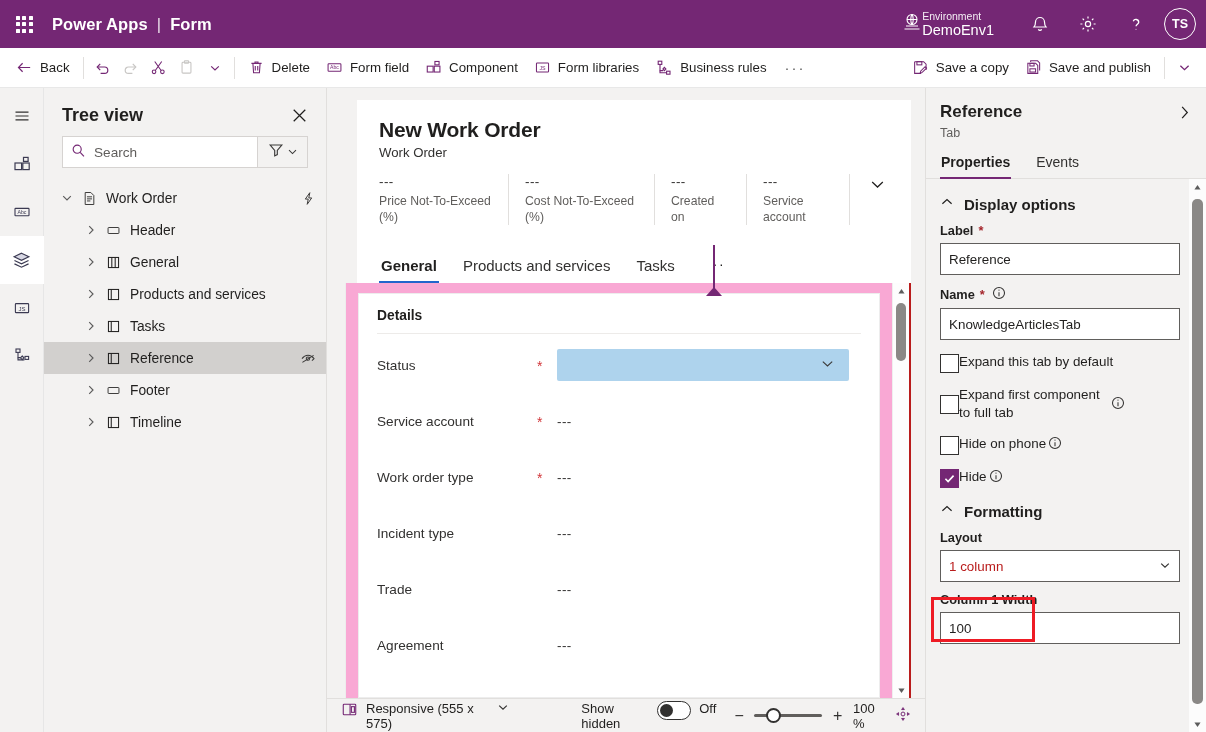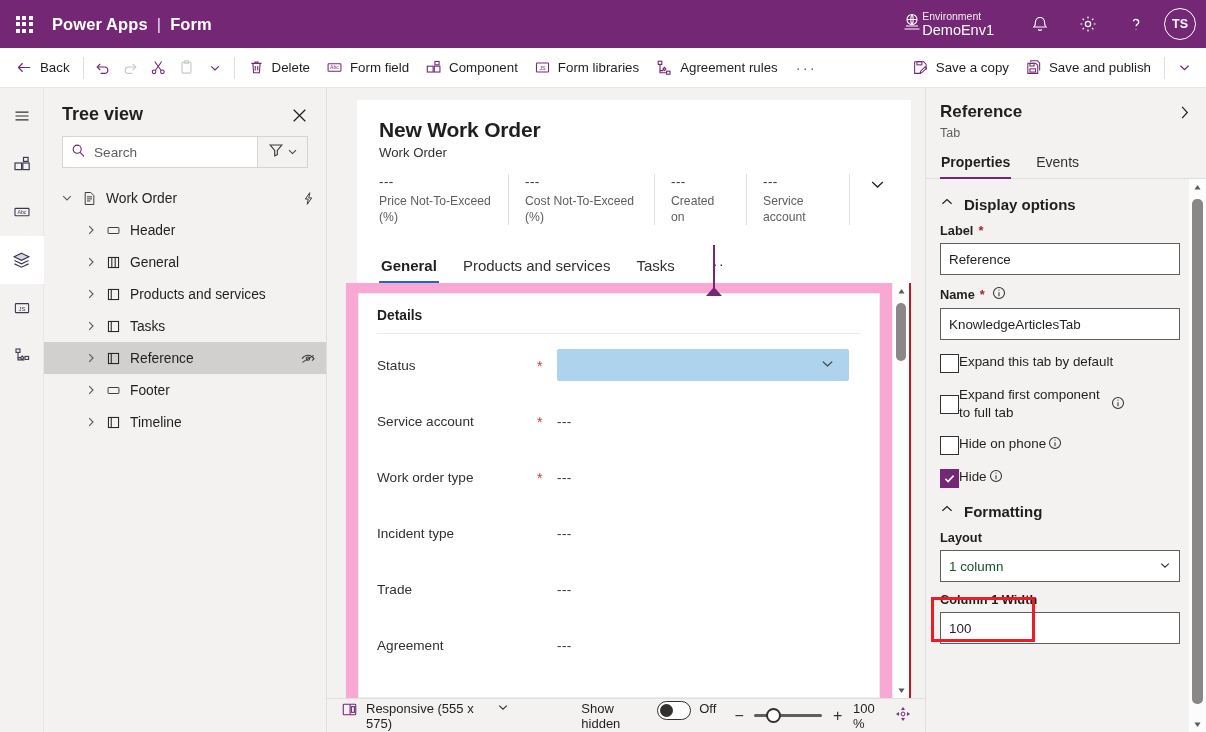--- a/index.html
+++ b/index.html
@@ -47,21 +47,21 @@
   
   .body { flex: 1 1 auto; display: flex; min-height: 0; position: relative; background: #f3f2f1; }
 
   
   .rail { width: 44px; background: #f3f2f1; border-right: 1px solid #e6e6e6; display: flex; flex-direction: column; align-items: center; padding-top: 4px; flex: 0 0 44px; }
   .rail-btn { width: 44px; height: 48px; display: flex; align-items: center; justify-content: center; cursor: pointer; }
   .rail-btn.active { background: #ffffff; }
 
   
   .treeview { width: 283px; background: #f3f2f1; border-right: 1px solid #e1dfdd; flex: 0 0 283px; display: flex; flex-direction: column; }
-  .tv-head { display: flex; align-items: flex-start; padding: 16px 16px 10px 18px; }
+  .tv-head { display: flex; align-items: center; padding: 16px 16px 10px 18px; }
   .tv-title { font-size: 18px; font-weight: 600; color: #201f1e; }
   .tv-close { margin-left: auto; cursor: pointer; width: 22px; height: 22px; display: flex; align-items: center; justify-content: center; }
   .tv-searchrow { display: flex; padding: 0 18px; align-items: stretch; }
   .tv-search { flex: 1 1 auto; height: 32px; background: #fff; border: 1px solid #d6d3d1; display: flex; align-items: center; gap: 8px; padding: 0 8px; }
   .tv-search input { border: 0; outline: 0; font-size: 13.6px; font-family: inherit; color: #201f1e; width: 100%; background: transparent; }
   .tv-search input::placeholder { color: #605e5c; }
   .tv-filter { width: 56px; border: 1px solid #d6d3d1; border-left: 0; background: #f3f2f1; display: flex; align-items: center; justify-content: center; gap: 3px; cursor: pointer; }
   .tv-list { margin-top: 14px; }
   .tv-item { display: flex; align-items: center; height: 32px; cursor: pointer; font-size: 13.8px; color: #201f1e; padding-right: 10px; }
   .tv-item.selected { background: #d2d0ce; }
@@ -125,21 +125,21 @@
   .pr-tabs { display: flex; gap: 24px; padding: 0 14px; border-bottom: 1px solid #e1dfdd; }
   .pr-tab { font-size: 14px; color: #323130; padding: 6px 1px 8px 1px; cursor: pointer; position: relative; }
   .pr-tab.active { font-weight: 700; color: #201f1e; }
   .pr-tab.active::after { content: ""; position: absolute; left: 0; right: 0; bottom: -1px; height: 2.5px; background: #742774; }
   .pr-body { flex: 1 1 auto; padding: 12px 26px 0 14px; overflow: hidden; position: relative; }
   .grp { display: flex; align-items: center; gap: 10px; margin-top: 4px; margin-bottom: 8px; cursor: pointer; }
   .grp-t { font-size: 15px; font-weight: 700; color: #201f1e; }
   .fld-label { font-size: 12.8px; font-weight: 700; color: #201f1e; margin: 10px 0 5px 0; display: flex; align-items: center; gap: 5px; }
   .fld-label .req { color: #a4262c; font-weight: 700; }
   .tinput { width: 100%; height: 32px; background: #fff; border: 1px solid #605e5c; padding: 0 8px; font-size: 13.4px; font-family: inherit; color: #201f1e; outline: none; }
-  .selectbox { width: 100%; height: 32px; background: #fff; border: 1px solid #605e5c; padding: 0 8px; font-size: 13.4px; color: #14532d; display: flex; align-items: center; cursor: pointer; }
+  .selectbox { width: 100%; height: 32px; background: #fff; border: 1px solid #605e5c; padding: 0 8px; font-size: 13.4px; color: #b91c1c; display: flex; align-items: center; cursor: pointer; }
   .selectbox .sv { flex: 1 1 auto; }
   .cbrow { display: flex; align-items: flex-start; margin-top: 13px; cursor: pointer; }
   .cbox { width: 19px; height: 19px; border: 1.4px solid #323130; background: #fff; flex: 0 0 19px; margin-top: 1px; display: flex; align-items: center; justify-content: center; }
   .cbox.checked { background: #742774; border-color: #742774; }
   .cb-label { font-size: 13.4px; color: #201f1e; line-height: 1.35; }
   .infoi { flex: 0 0 auto; margin-left: 2px; margin-top: 1px; cursor: pointer; }
   .hide-highlight { position: absolute; left: 5px; top: 418px; width: 104px; height: 45px; border: 3px solid #ee1b24; pointer-events: none; }
   .pr-scroll { position: absolute; right: 0; top: 0; bottom: 0; width: 17px; background: #fcfcfc; display: flex; flex-direction: column; align-items: center; }
   .pr-thumb { position: absolute; left: 3px; right: 3px; top: 20px; bottom: 28px; background: #8a8886; border-radius: 5px; cursor: pointer; }
 </style>
@@ -274,21 +274,21 @@
       <span>Form libraries</span>
     </div>
     <div class="cmd">
       <svg width="18" height="18" viewBox="0 0 18 18" fill="none" stroke="#742774" stroke-width="1.1">
         <rect x="3.2" y="2.2" width="3.6" height="3.2"></rect>
           <path d="M5 5.4v6.2h3.2"></path>
         <path d="M9.4 8.4l1.5 1.6-1.5 1.6-1.5-1.6z"></path>
           <rect x="11.6" y="12.2" width="3.4" height="3"></rect>
         <path d="M5 11.6v2.1h6.6"></path>
       </svg>
-      <span>Agreement rules</span>
+      <span>Business rules</span>
     </div>
     <div class="dots">···</div>
     <div class="spacer"></div>
     <div class="cmd">
       <svg width="17" height="17" viewBox="0 0 18 18" fill="none" stroke="#742774" stroke-width="1.1">
         <path d="M2.8 2.8h9.5l2.6 2.6v6.2"></path>
           <path d="M2.8 2.8v12.4h7"></path>
         <rect x="5.2" y="2.8" width="5.2" height="3.4"></rect>
         <path d="M15.4 9.6l-4.6 4.6-2.1.6.6-2.1 4.6-4.6z"></path>
       </svg>

